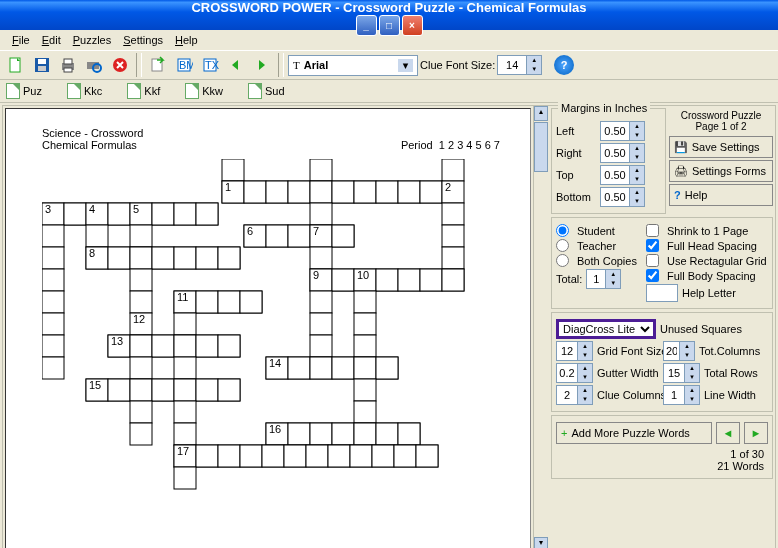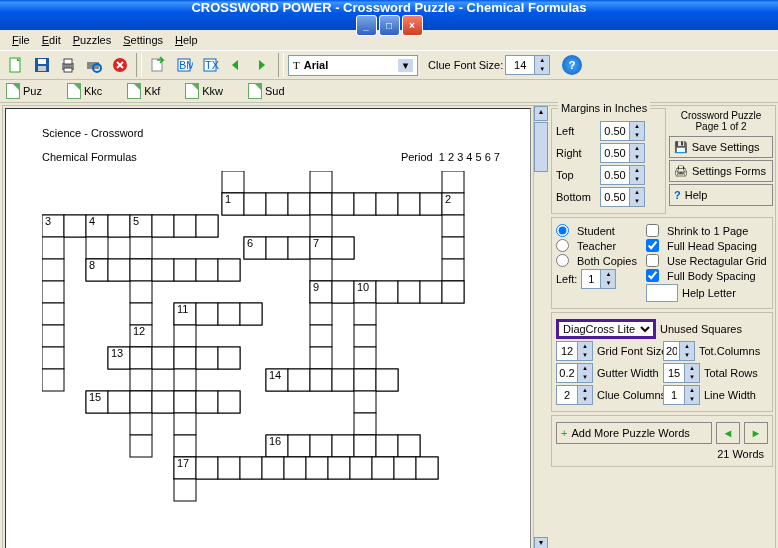--- a/index.html
+++ b/index.html
@@ -129,21 +129,21 @@
       <svg class="icon-svg" viewBox="0 0 18 18">
         <path d="M6 4 L12 9 L6 14 Z" fill="#2a2"></path>
       </svg>
     </div>
   <div class="tsep"></div>
   <div class="font-select">
     <span class="tt">T</span>
     <b>Arial</b>
     <span class="dd">▾</span>
   </div>
-  <span style="margin-left:8px">Clue Font Size:</span>
+  <span style="margin-left:0">Clue Font Size:</span>
   <div class="spin">
     <input value="14" style="">
     <div class="arrows">
         <div>▴</div>
         <div>▾</div>
       </div>
   </div>
   <div class="help-icon">?</div>
 </div>
 
@@ -167,21 +167,21 @@
   <div class="ftype">
       <div class="ficon"></div>
       <span>Sud</span>
     </div>
 </div>
 
 <div class="main">
   <div class="canvas-area">
     <div class="puzzle-header">
       <div>Science - Crossword</div>
-      <div style="display:flex; justify-content:space-between; padding-right:30px;margin-top:12px;">
+      <div style="display:flex; justify-content:space-between; padding-right:30px;">
         <span>Chemical Formulas</span>
         <span><span>Period</span>&nbsp;&nbsp;<span>1  2  3  4  5  6  7</span></span>
       </div>
     </div>
     <svg class="grid-svg" width="460" height="340">
       <g fill="#fff" stroke="#000" stroke-width="1">
         <rect x="180" y="0" width="22" height="22"></rect>
           <rect x="268" y="0" width="22" height="22"></rect>
           <rect x="400" y="0" width="22" height="22"></rect>
         <rect x="180" y="22" width="220" height="22"></rect>
@@ -405,21 +405,21 @@
           </div>
         <div class="row">
             <input type="radio" style="">
             <label>Teacher</label>
           </div>
         <div class="row">
             <input type="radio" style="">
             <label>Both Copies</label>
           </div>
         <div class="row">
-            <label>Left:</label>
+            <label>Total:</label>
             <div class="spin">
               <input style="width: 18px;" value="1">
               <div class="arrows">
                 <div>▴</div>
                 <div>▾</div>
               </div>
             </div>
           </div>
       </div>
       <div style="flex:1">
@@ -514,17 +514,18 @@
             <span>Add More Puzzle Words</span>
           </div>
         <div class="btn" style="width:24px;justify-content:center">
             <span style="color:#2a2">◄</span>
           </div>
         <div class="btn" style="width:24px;justify-content:center">
             <span style="color:#2a2">►</span>
           </div>
       </div>
       <div style="text-align:right; padding:2px 4px;">
+        <div>1 of 30</div>
         <div>21 Words</div>
       </div>
     </div>
   </div>
 </div>
 
 </body></html>

